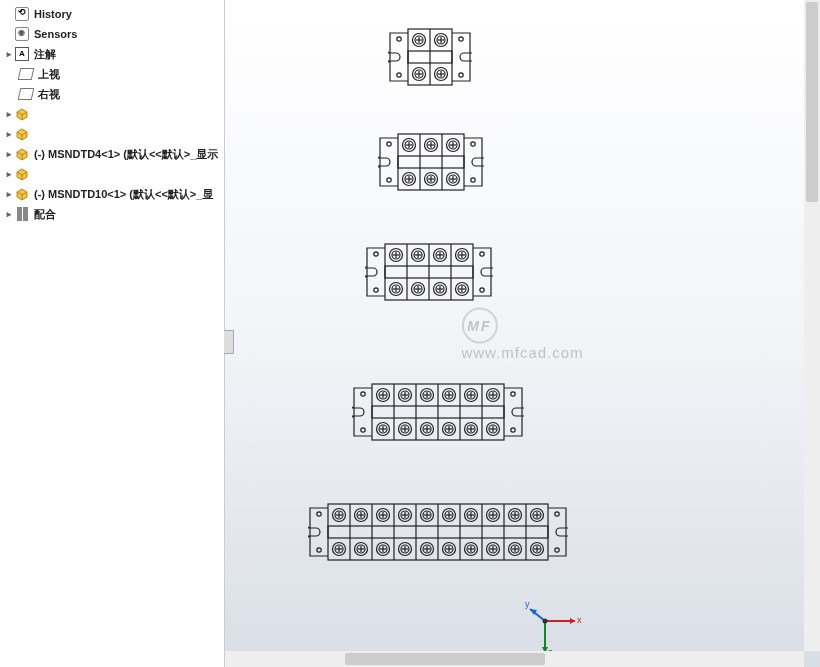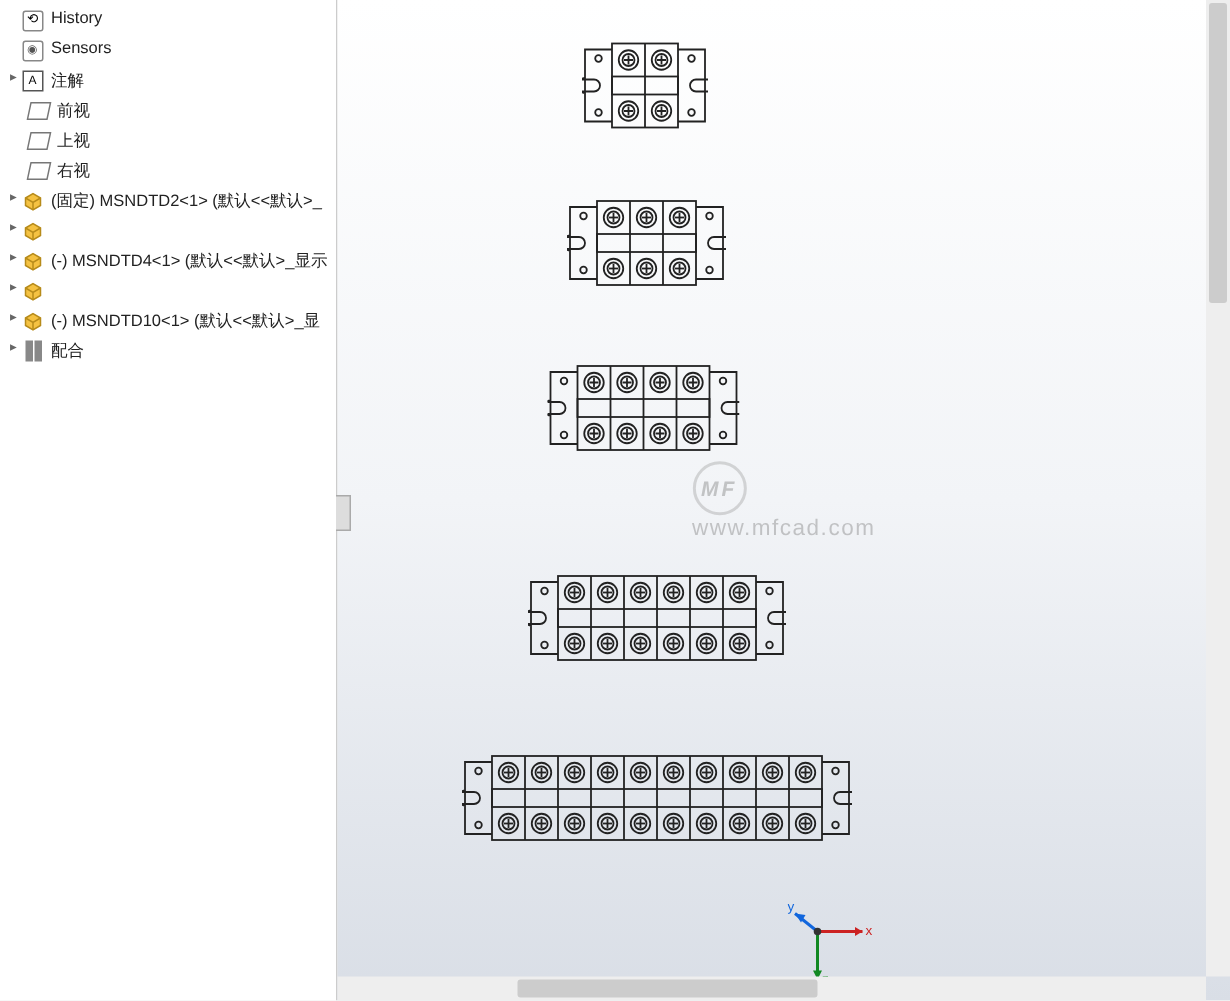--- a/index.html
+++ b/index.html
@@ -15,25 +15,26 @@
   .container { display: flex; height: 100%; }
   .sidebar {
     width: 225px;
     background: #ffffff;
     border-right: 1px solid #ccc;
     padding: 4px 0;
     overflow: hidden;
   }
   .tree-item {
     display: flex;
-    align-items: flex-start;
+    align-items: center;
     padding: 2px 4px;
     height: 20px;
     white-space: nowrap;
     cursor: pointer;
+    font-weight: bold;
   }
   .arrow {
     width: 10px;
     display: inline-block;
     text-align: center;
     color: #666;
     font-size: 9px;
   }
   .tree-icon {
     width: 16px;
@@ -122,44 +123,37 @@
       <span class="arrow">▸</span>
       <span class="tree-icon">
           <span class="annot-icon"></span>
         </span>
       <span class="tree-label">注解</span>
     </div>
     <div class="tree-item indent-1">
       <span class="tree-icon">
           <span class="plane-icon"></span>
         </span>
-      <span class="tree-label">前视</span>
-    </div>
-    <div class="tree-item indent-1">
-      <span class="tree-icon">
-          <span class="plane-icon"></span>
-        </span>
       <span class="tree-label">上视</span>
     </div>
     <div class="tree-item indent-1">
       <span class="tree-icon">
           <span class="plane-icon"></span>
         </span>
       <span class="tree-label">右视</span>
     </div>
 
     <div class="tree-item">
       <span class="arrow">▸</span>
       <span class="tree-icon">
           <span class="part-icon"><svg viewBox="0 0 14 14">
               <path d="M2 5 L7 2 L12 5 L12 10 L7 13 L2 10 Z" fill="#f5c242" stroke="#b78b1a"></path>
               <path d="M2 5 L7 8 L12 5 M7 8 L7 13" fill="none" stroke="#b78b1a"></path>
             </svg></span>
         </span>
-      <span class="tree-label">(固定) MSNDTD2&lt;1&gt; (默认&lt;&lt;默认&gt;_</span>
     </div>
     <div class="tree-item">
       <span class="arrow">▸</span>
       <span class="tree-icon">
           <span class="part-icon"><svg viewBox="0 0 14 14">
               <path d="M2 5 L7 2 L12 5 L12 10 L7 13 L2 10 Z" fill="#f5c242" stroke="#b78b1a"></path>
               <path d="M2 5 L7 8 L12 5 M7 8 L7 13" fill="none" stroke="#b78b1a"></path>
             </svg></span>
         </span>
     </div>

